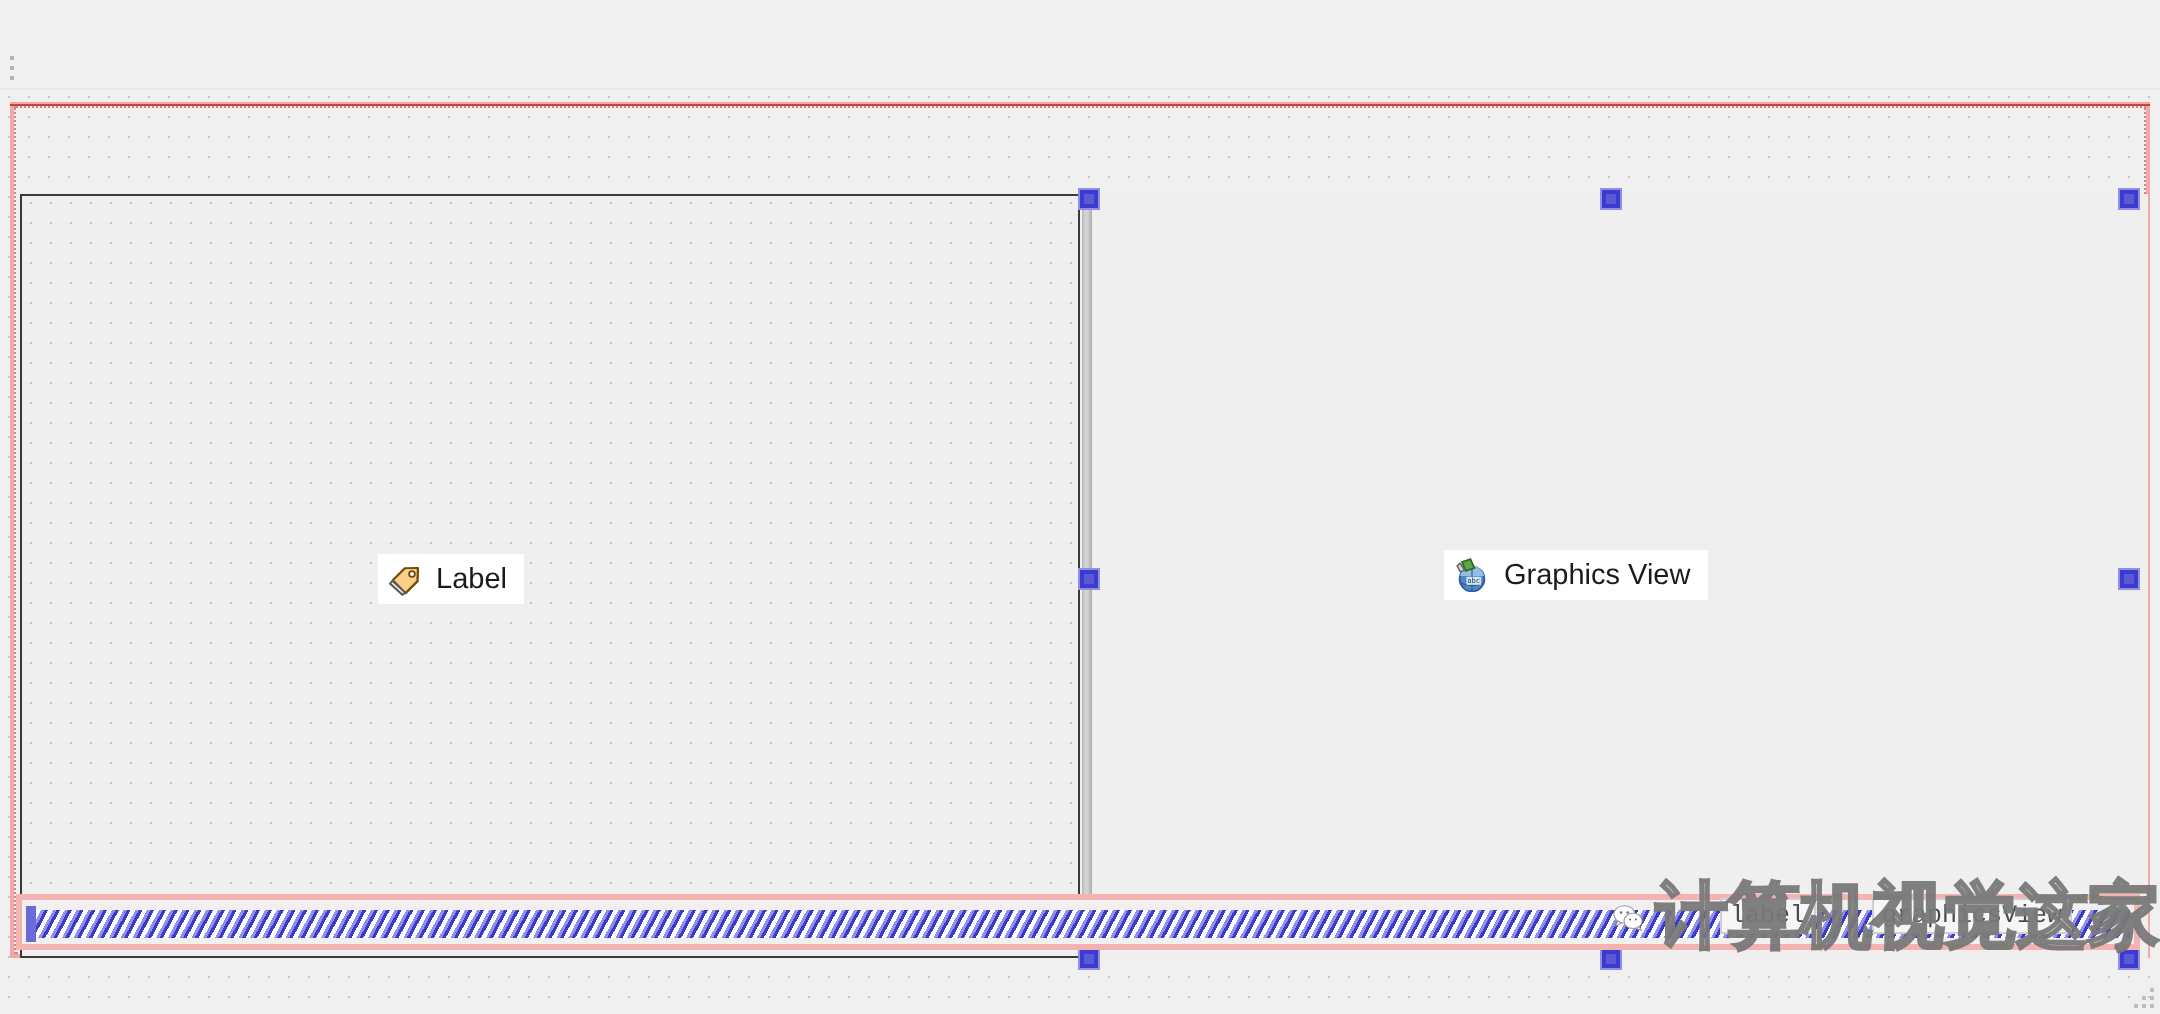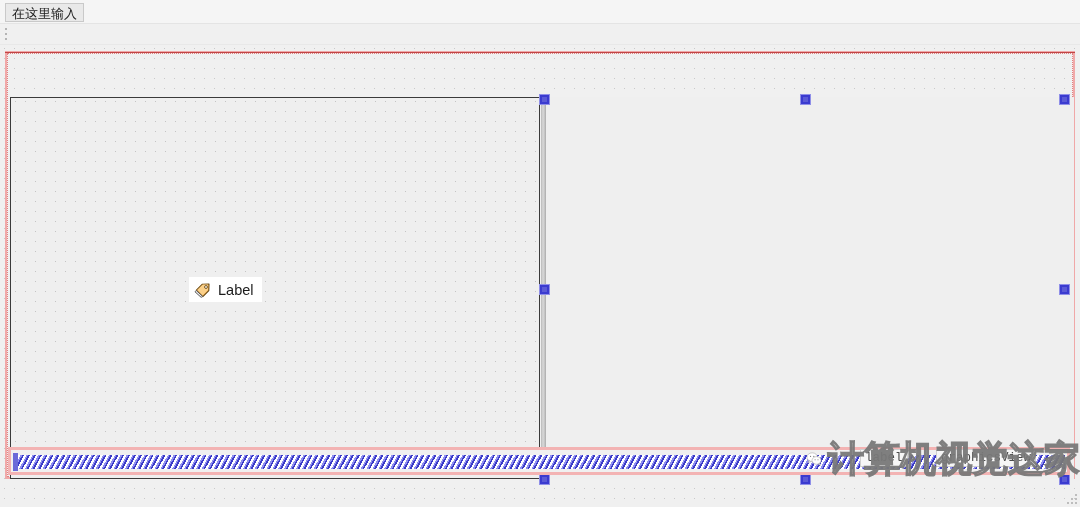--- a/index.html
+++ b/index.html
@@ -216,23 +216,20 @@
     position: absolute;
     width: 2px; height: 2px;
     background: #bdbdbd;
   }
 </style>
 </head>
 <body>
 
 <div id="root">
 
-  <div class="menubar">
-    <div class="menu-placeholder">在这里输入</div>
-  </div>
 
   <div class="toolbar">
     <div class="toolbar-grip">
       <i></i>
         <i></i>
         <i></i>
     </div>
   </div>
 
   <div class="canvas">
@@ -249,20 +246,33 @@
     <div class="chip" id="chip-label">
       <svg class="glyph" width="17" height="17" viewBox="0 0 17 17">
         <path d="M2.4 9.2 L8.4 3.2 L15.0 3.0 L14.8 9.6 L8.8 15.6 Z" fill="#f0a843" stroke="#6b4a12" stroke-width="1.1" stroke-linejoin="round"></path>
         <path d="M3.2 9.0 L8.8 3.6 L14.2 3.5 L14.0 9.0 L8.6 14.6 Z" fill="#fbd089" stroke="none"></path>
         <circle cx="12.0" cy="6.0" r="1.45" fill="#ffffff" stroke="#6b4a12" stroke-width="0.9"></circle>
         <path d="M2.2 9.4 L1.0 10.8 L7.2 16.4 L8.6 15.3 Z" fill="#efefef" stroke="#5a5a5a" stroke-width="1"></path>
       </svg>
       <span>Label</span>
     </div>
 
+    <div class="chip" id="chip-graphics">
+      <svg class="glyph" width="18" height="17" viewBox="0 0 18 17">
+        <circle cx="9" cy="10.5" r="6.2" fill="#4f86c6" stroke="#2b5f99" stroke-width="0.9"></circle>
+        <path d="M2.9 9.0 A6.2 6.2 0 0 1 15.1 9.0 Z" fill="#9fc9ea" opacity="0.85"></path>
+        <path d="M3.2 12.6 Q9 15 14.8 12.6" fill="none" stroke="#2b5f99" stroke-width="0.7"></path>
+        <path d="M9 4.3 L9 16.7" fill="none" stroke="#2b5f99" stroke-width="0.6"></path>
+        <path d="M4.0 2.0 L8.2 0.6 L10.2 5.0 L5.8 6.4 Z" fill="#5aa84a" stroke="#2f6a24" stroke-width="0.9"></path>
+        <path d="M3.0 2.6 L5.2 6.0 L3.2 7.0 L1.6 4.0 Z" fill="#d8d8d8" stroke="#6a6a6a" stroke-width="0.8"></path>
+        <rect x="6.2" y="9.4" width="7.4" height="4.0" fill="#ffffff" opacity="0.78"></rect>
+        <text x="6.6" y="12.7" font-family="DejaVu Sans Mono, monospace" font-size="3.6" fill="#1b3a5c">abc</text>
+      </svg>
+      <span>Graphics View</span>
+    </div>
 
     <div class="handle" style="left:540px;  top:50px;"></div>
     <div class="handle" style="left:801px;  top:50px;"></div>
     <div class="handle" style="left:1060px; top:50px;"></div>
     <div class="handle" style="left:540px;  top:240px;"></div>
     <div class="handle" style="left:1060px; top:240px;"></div>
     <div class="handle" style="left:540px;  top:430px;"></div>
     <div class="handle" style="left:801px;  top:430px;"></div>
     <div class="handle" style="left:1060px; top:430px;"></div>
   </div>

